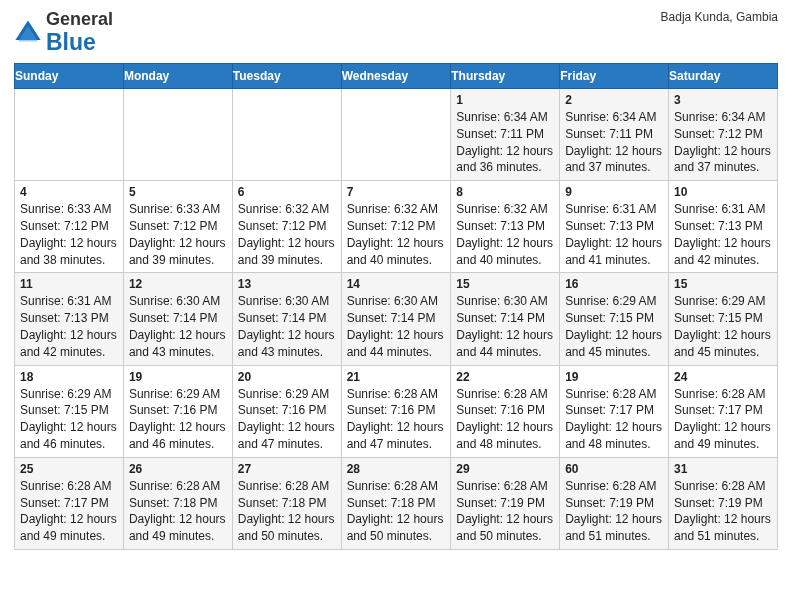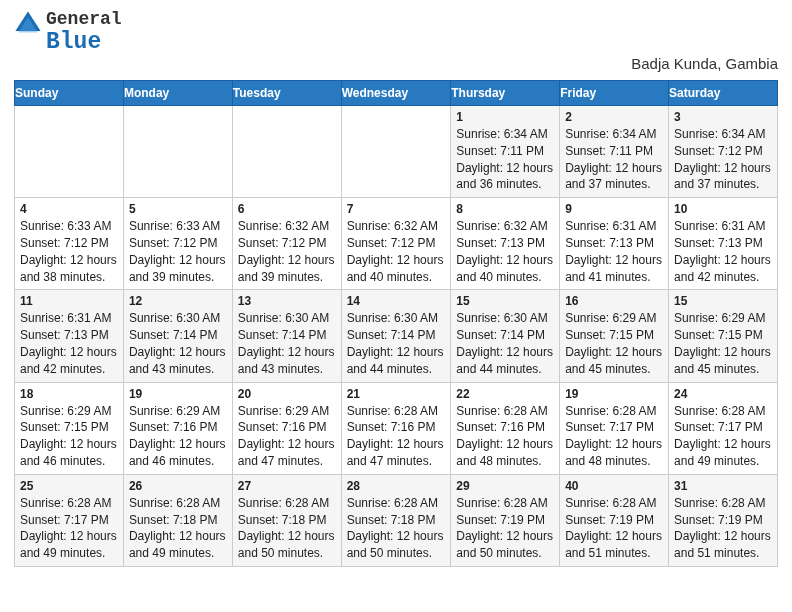--- a/index.html
+++ b/index.html
@@ -16,22 +16,21 @@
       padding: 10px 14px;
     }
     .header {
       display: flex;
       justify-content: space-between;
       align-items: flex-start;
       margin-bottom: 8px;
     }
     .logo {
       display: flex;
-      align-items: flex-start;
-      font-family: Liberation Mono, monospace;
+      align-items: center;
     }
     .logo-text {
       display: flex;
       flex-direction: column;
       line-height: 1.1;
     }
     .logo-general {
       font-size: 18px;
       font-weight: bold;
       color: #333;
@@ -48,23 +47,22 @@
     }
     .title-block {
       text-align: right;
     }
     .main-title {
       font-size: 32px;
       font-weight: bold;
       color: #1a1a1a;
     }
     .subtitle {
-      font-size: 15px;
+      font-size: 12px;
       color: #333;
-      margin-top: 45px;
     }
     .calendar {
       width: 100%;
       border-collapse: collapse;
       border: 1px solid #ccc;
     }
     .calendar thead th {
       background: #2979c0;
       color: #fff;
       font-size: 12px;
@@ -347,21 +345,21 @@
 and 50 minutes.</div>
           </td>
           <td>
             <span class="day-num">29</span>
             <div class="day-detail" style="white-space: pre-line;">Sunrise: 6:28 AM
 Sunset: 7:19 PM
 Daylight: 12 hours
 and 50 minutes.</div>
           </td>
           <td>
-            <span class="day-num">40</span>
+            <span class="day-num">60</span>
             <div class="day-detail" style="white-space: pre-line;">Sunrise: 6:28 AM
 Sunset: 7:19 PM
 Daylight: 12 hours
 and 51 minutes.</div>
           </td>
           <td>
             <span class="day-num">31</span>
             <div class="day-detail" style="white-space: pre-line;">Sunrise: 6:28 AM
 Sunset: 7:19 PM
 Daylight: 12 hours

